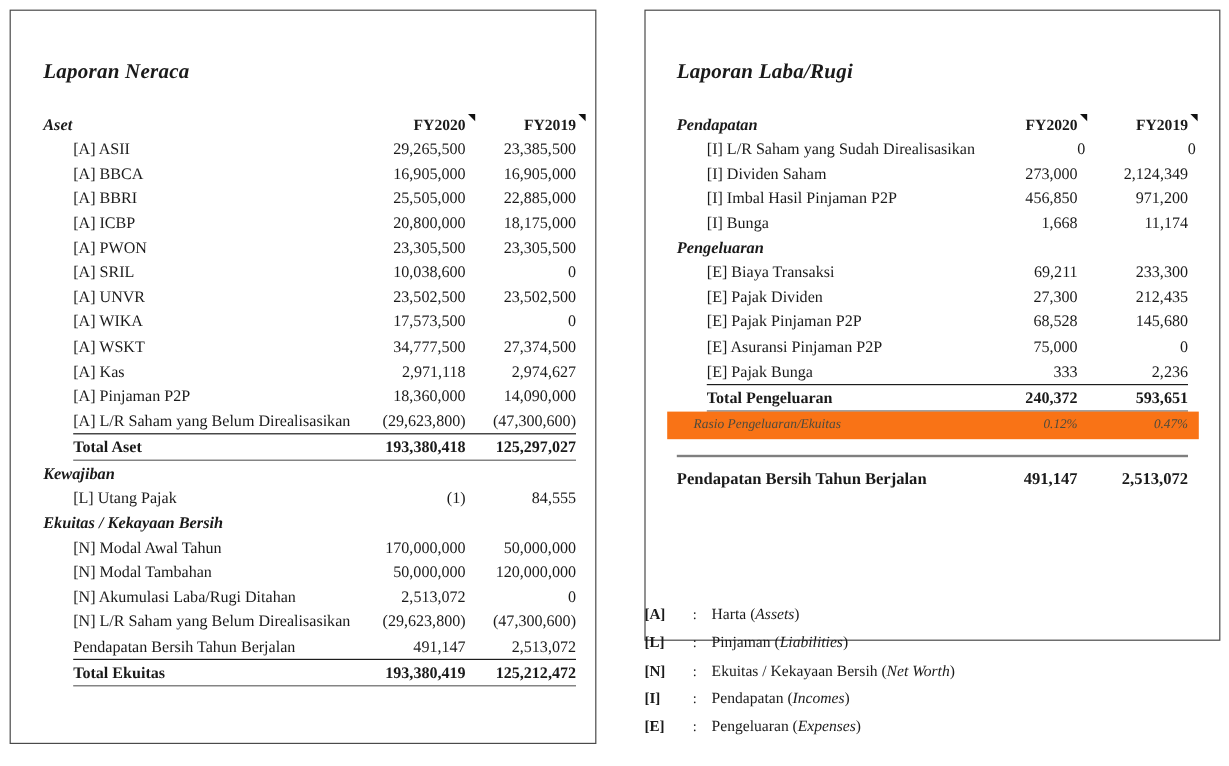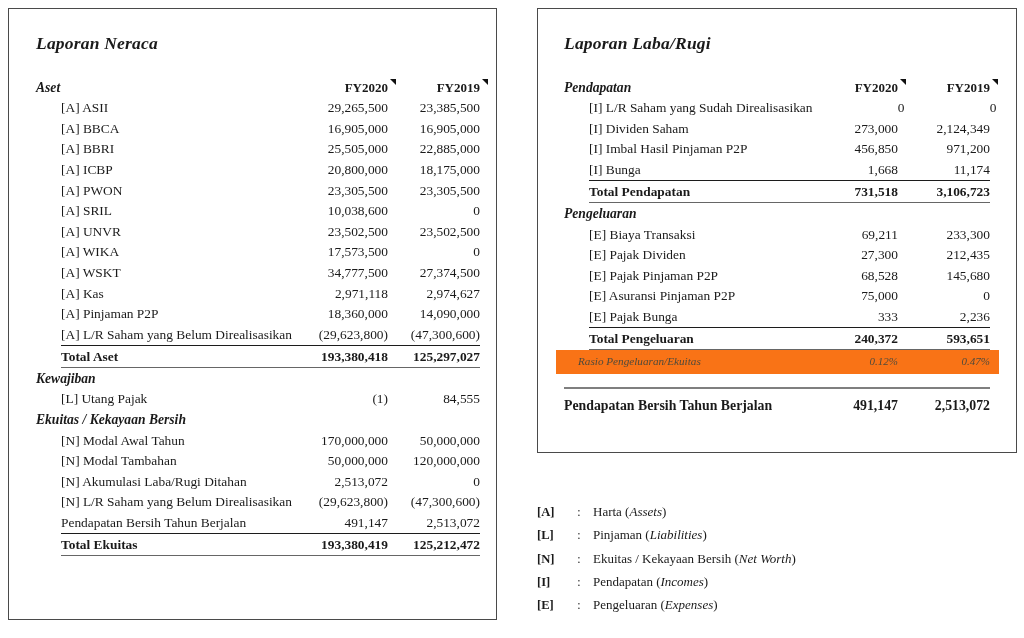--- a/index.html
+++ b/index.html
@@ -1,21 +1,21 @@
 <!DOCTYPE html>
 <html><head>
 <meta charset="utf-8">
 <style>
   html,body{margin:0;padding:0;background:#fff;}
   .canvas{position:relative;width:1024px;height:638px;background:#fff;overflow:hidden;
           font-family:"Liberation Serif","DejaVu Serif",serif;color:#1a1a1a;}
   .panel{position:absolute;box-sizing:border-box;background:#fff;border:1.5px solid #4a4a4a;overflow:hidden;}
   .panel-neraca{left:8px;top:8px;width:489px;height:612px;padding:0 16px 0 27px;}
-  .panel-laba{left:537px;top:8px;width:480px;height:445px;padding:0 26px 0 26px;}
-  .title{margin:24px 0 0 0;font-size:17.5px;font-weight:bold;font-style:italic;letter-spacing:.2px;}
+  .panel-laba{left:537px;top:8px;width:480px;height:526px;padding:0 26px 0 26px;}
+  .title{margin:40px 0 0 0;font-size:17.5px;font-weight:bold;font-style:italic;letter-spacing:.2px;}
   .sec{}
   .sec-first{margin-top:23px;}
   .row{display:flex;align-items:baseline;padding:2.6px 0;line-height:15.4px;font-size:13.4px;}
   .lbl{flex:1;white-space:nowrap;overflow:visible;}
   .v{width:92px;text-align:right;white-space:nowrap;position:relative;flex:none;}
   .sec-h{font-weight:bold;font-style:italic;font-size:13.6px;}
   .col-h{font-weight:bold;font-size:13px;}
   .note{position:absolute;right:-8px;top:-1px;width:0;height:0;
         border-top:6px solid #111;border-left:6px solid transparent;display:inline-block;}
   .sec-body{margin-left:25px;}
@@ -188,25 +188,20 @@
         <div class="row">
             <span class="lbl">[I] Imbal Hasil Pinjaman P2P</span>
             <span class="v">456,850</span>
             <span class="v">971,200</span>
           </div>
         <div class="row">
             <span class="lbl">[I] Bunga</span>
             <span class="v">1,668</span>
             <span class="v">11,174</span>
           </div>
-        <div class="row total">
-            <span class="lbl">Total Pendapatan</span>
-            <span class="v">731,518</span>
-            <span class="v">3,106,723</span>
-          </div>
       </div>
     </div>
 
     <div class="sec">
       <div class="row">
         <span class="lbl sec-h">Pengeluaran</span>
       </div>
       <div class="sec-body">
         <div class="row">
             <span class="lbl">[E] Biaya Transaksi</span>

